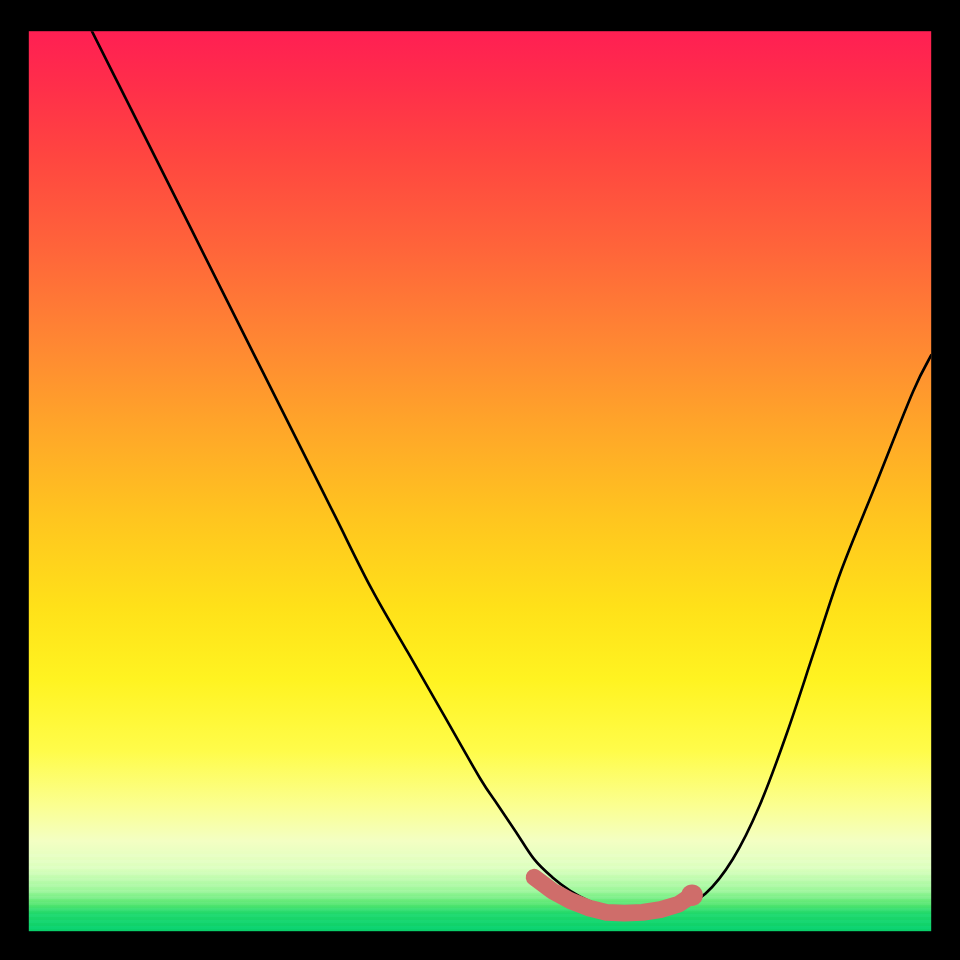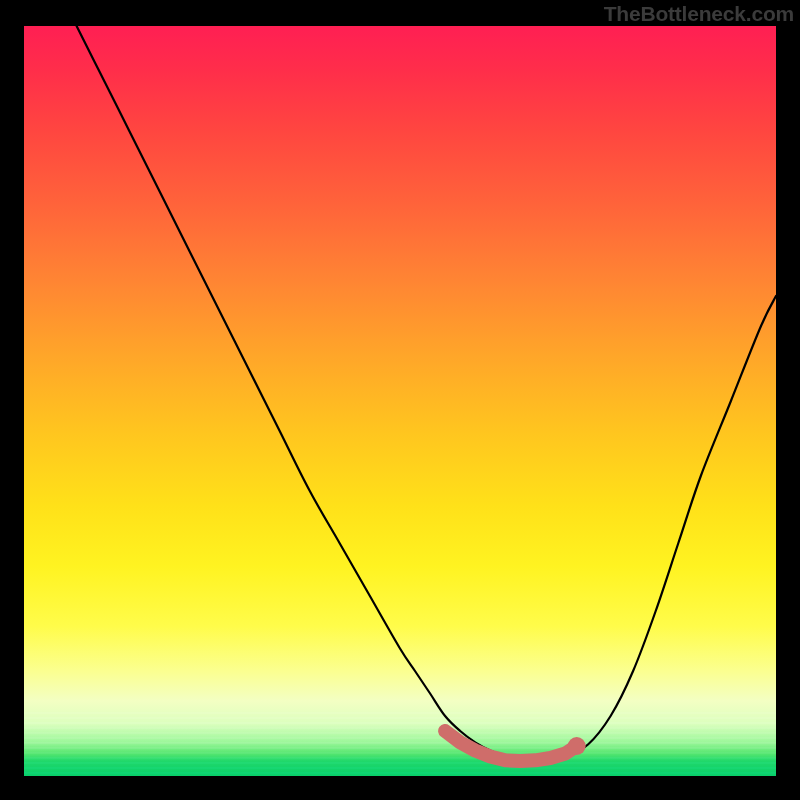--- a/index.html
+++ b/index.html
@@ -98,14 +98,13 @@
 
     <svg class="curve" viewBox="0 0 752 750" preserveAspectRatio="none">
       <path fill="none" stroke="#000000" stroke-width="2.2" stroke-linecap="round" d="M 52.6 0.0 C 56.4 7.5, 66.4 27.5, 75.2 45.0 C 84.0 62.5, 95.3 85.0, 105.3 105.0 C 115.3 125.0, 125.3 145.0, 135.4 165.0 C 145.4 185.0, 155.4 205.0, 165.4 225.0 C 175.5 245.0, 185.5 265.0, 195.5 285.0 C 205.5 305.0, 215.6 325.0, 225.6 345.0 C 235.6 365.0, 245.7 385.0, 255.7 405.0 C 265.7 425.0, 275.7 446.3, 285.8 465.0 C 295.8 483.8, 305.8 500.0, 315.8 517.5 C 325.9 535.0, 335.9 552.5, 345.9 570.0 C 355.9 587.5, 368.5 610.0, 376.0 622.5 C 383.5 635.0, 386.0 637.5, 391.0 645.0 C 396.1 652.5, 401.1 660.0, 406.1 667.5 C 411.1 675.0, 416.1 683.8, 421.1 690.0 C 426.1 696.3, 431.1 700.6, 436.2 705.0 C 441.2 709.4, 446.2 713.0, 451.2 716.3 C 456.2 719.5, 461.2 722.1, 466.2 724.5 C 471.3 726.9, 476.3 728.9, 481.3 730.5 C 486.3 732.1, 491.3 733.5, 496.3 734.3 C 501.3 735.0, 506.3 735.0, 511.4 735.0 C 516.4 735.0, 521.4 735.0, 526.4 734.3 C 531.4 733.5, 535.2 733.1, 541.4 730.5 C 547.7 727.9, 556.5 725.3, 564.0 718.5 C 571.5 711.8, 579.0 702.3, 586.6 690.0 C 594.1 677.8, 601.6 662.5, 609.1 645.0 C 616.6 627.5, 624.2 606.3, 631.7 585.0 C 639.2 563.8, 646.7 540.0, 654.2 517.5 C 661.8 495.0, 668.0 473.8, 676.8 450.0 C 685.6 426.3, 696.9 400.0, 706.9 375.0 C 716.9 350.0, 729.4 317.5, 737.0 300.0 C 744.5 282.5, 749.5 275.0, 752.0 270.0" id="curvePath"></path>
       <g id="markerGroup">
           <path d="M 421.1 705.0 L 436.2 716.3 L 451.2 724.5 L 466.2 730.5 L 481.3 734.3 L 496.3 735.0 L 511.4 734.3 L 526.4 732.0 L 541.4 727.5 L 552.7 720.0" fill="none" stroke="#cf6d6a" stroke-width="14" stroke-linecap="round" stroke-linejoin="round"></path>
           <circle cx="552.7" cy="720.0" r="9" fill="#cf6d6a"></circle>
         </g>
     </svg>
   </div>
 
-  <div class="watermark">TheBottleneck.com</div>
 </div>
 
 </body></html>

